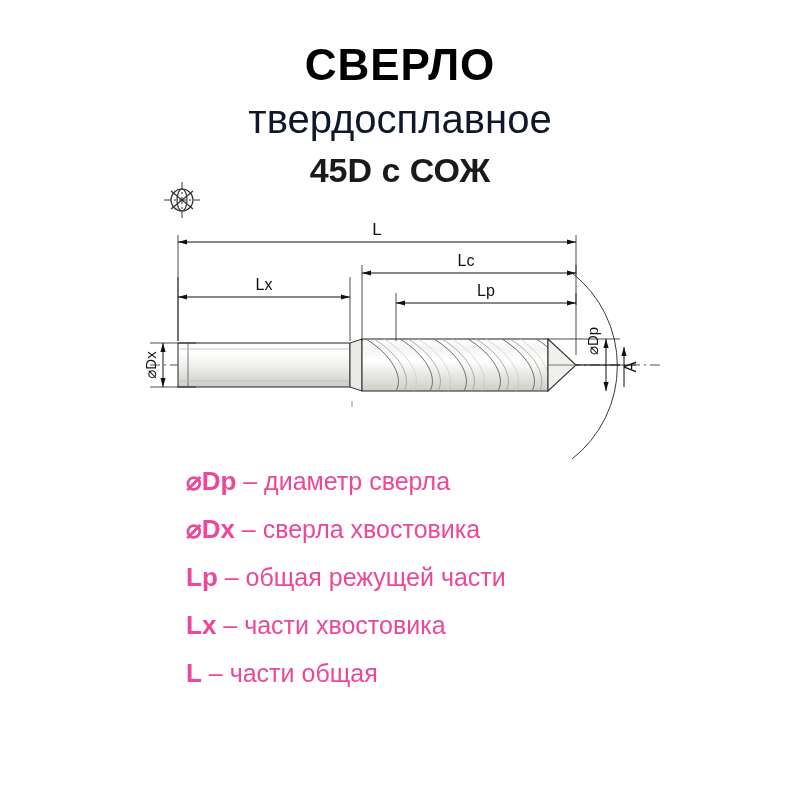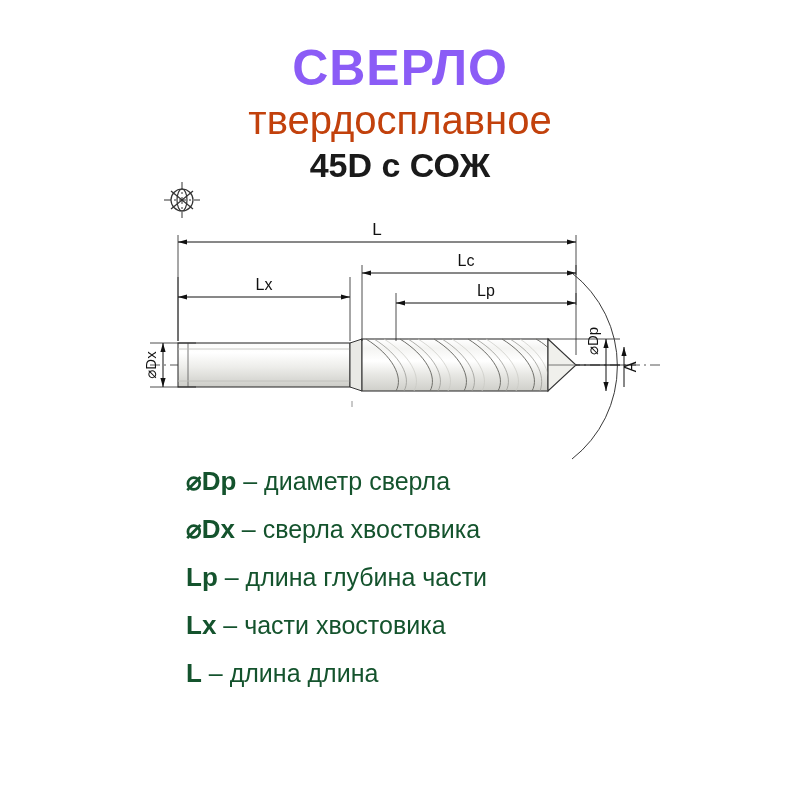--- a/index.html
+++ b/index.html
@@ -23,39 +23,39 @@
 
   
   .title-block {
     position: absolute;
     top: 42px;
     left: 0;
     width: 800px;
     text-align: center;
   }
   .title-main {
-    font-size: 50px;
+    font-size: 44px;
     font-weight: bold;
-    color: #8b5cf6;
+    color: #000000;
     letter-spacing: 1px;
     line-height: 1.05;
   }
   .title-sub1 {
     font-size: 40px;
     font-weight: normal;
-    color: #c2410c;
+    color: #0f172a;
     line-height: 1.15;
-    margin-top: 2px;
+    margin-top: 8px;
   }
   .title-sub2 {
     font-size: 34px;
     font-weight: bold;
     color: #1a1a1a;
     line-height: 1.2;
-    margin-top: 2px;
+    margin-top: 8px;
   }
 
   
   .proj-symbol {
     position: absolute;
     left: 160px;
     top: 178px;
     width: 44px;
     height: 44px;
   }
@@ -74,21 +74,21 @@
     position: absolute;
     left: 186px;
     top: 468px;
     width: 560px;
   }
   .legend-row {
     font-size: 25px;
     line-height: 1.0;
     margin-bottom: 22px;
     white-space: nowrap;
-    color: #14532d;
+    color: #ec4899;
   }
   .legend-sym {
     font-weight: bold;
     font-size: 26px;
   }
   .legend-txt {
     font-weight: normal;
   }
 </style>
 </head>
@@ -220,29 +220,29 @@
       <span class="legend-txt">– диаметр сверла</span>
     </div>
 
     <div class="legend-row">
       <span class="legend-sym">⌀Dx</span>
       <span class="legend-txt">– сверла хвостовика</span>
     </div>
 
     <div class="legend-row">
       <span class="legend-sym">Lp</span>
-      <span class="legend-txt">– длина глубина части</span>
+      <span class="legend-txt">– общая режущей части</span>
     </div>
 
 
     <div class="legend-row">
       <span class="legend-sym">Lx</span>
       <span class="legend-txt">– части хвостовика</span>
     </div>
 
     <div class="legend-row">
       <span class="legend-sym">L</span>
-      <span class="legend-txt">– длина длина</span>
+      <span class="legend-txt">– части общая</span>
     </div>
 
   </div>
 
 </div>
 
 </body></html>

